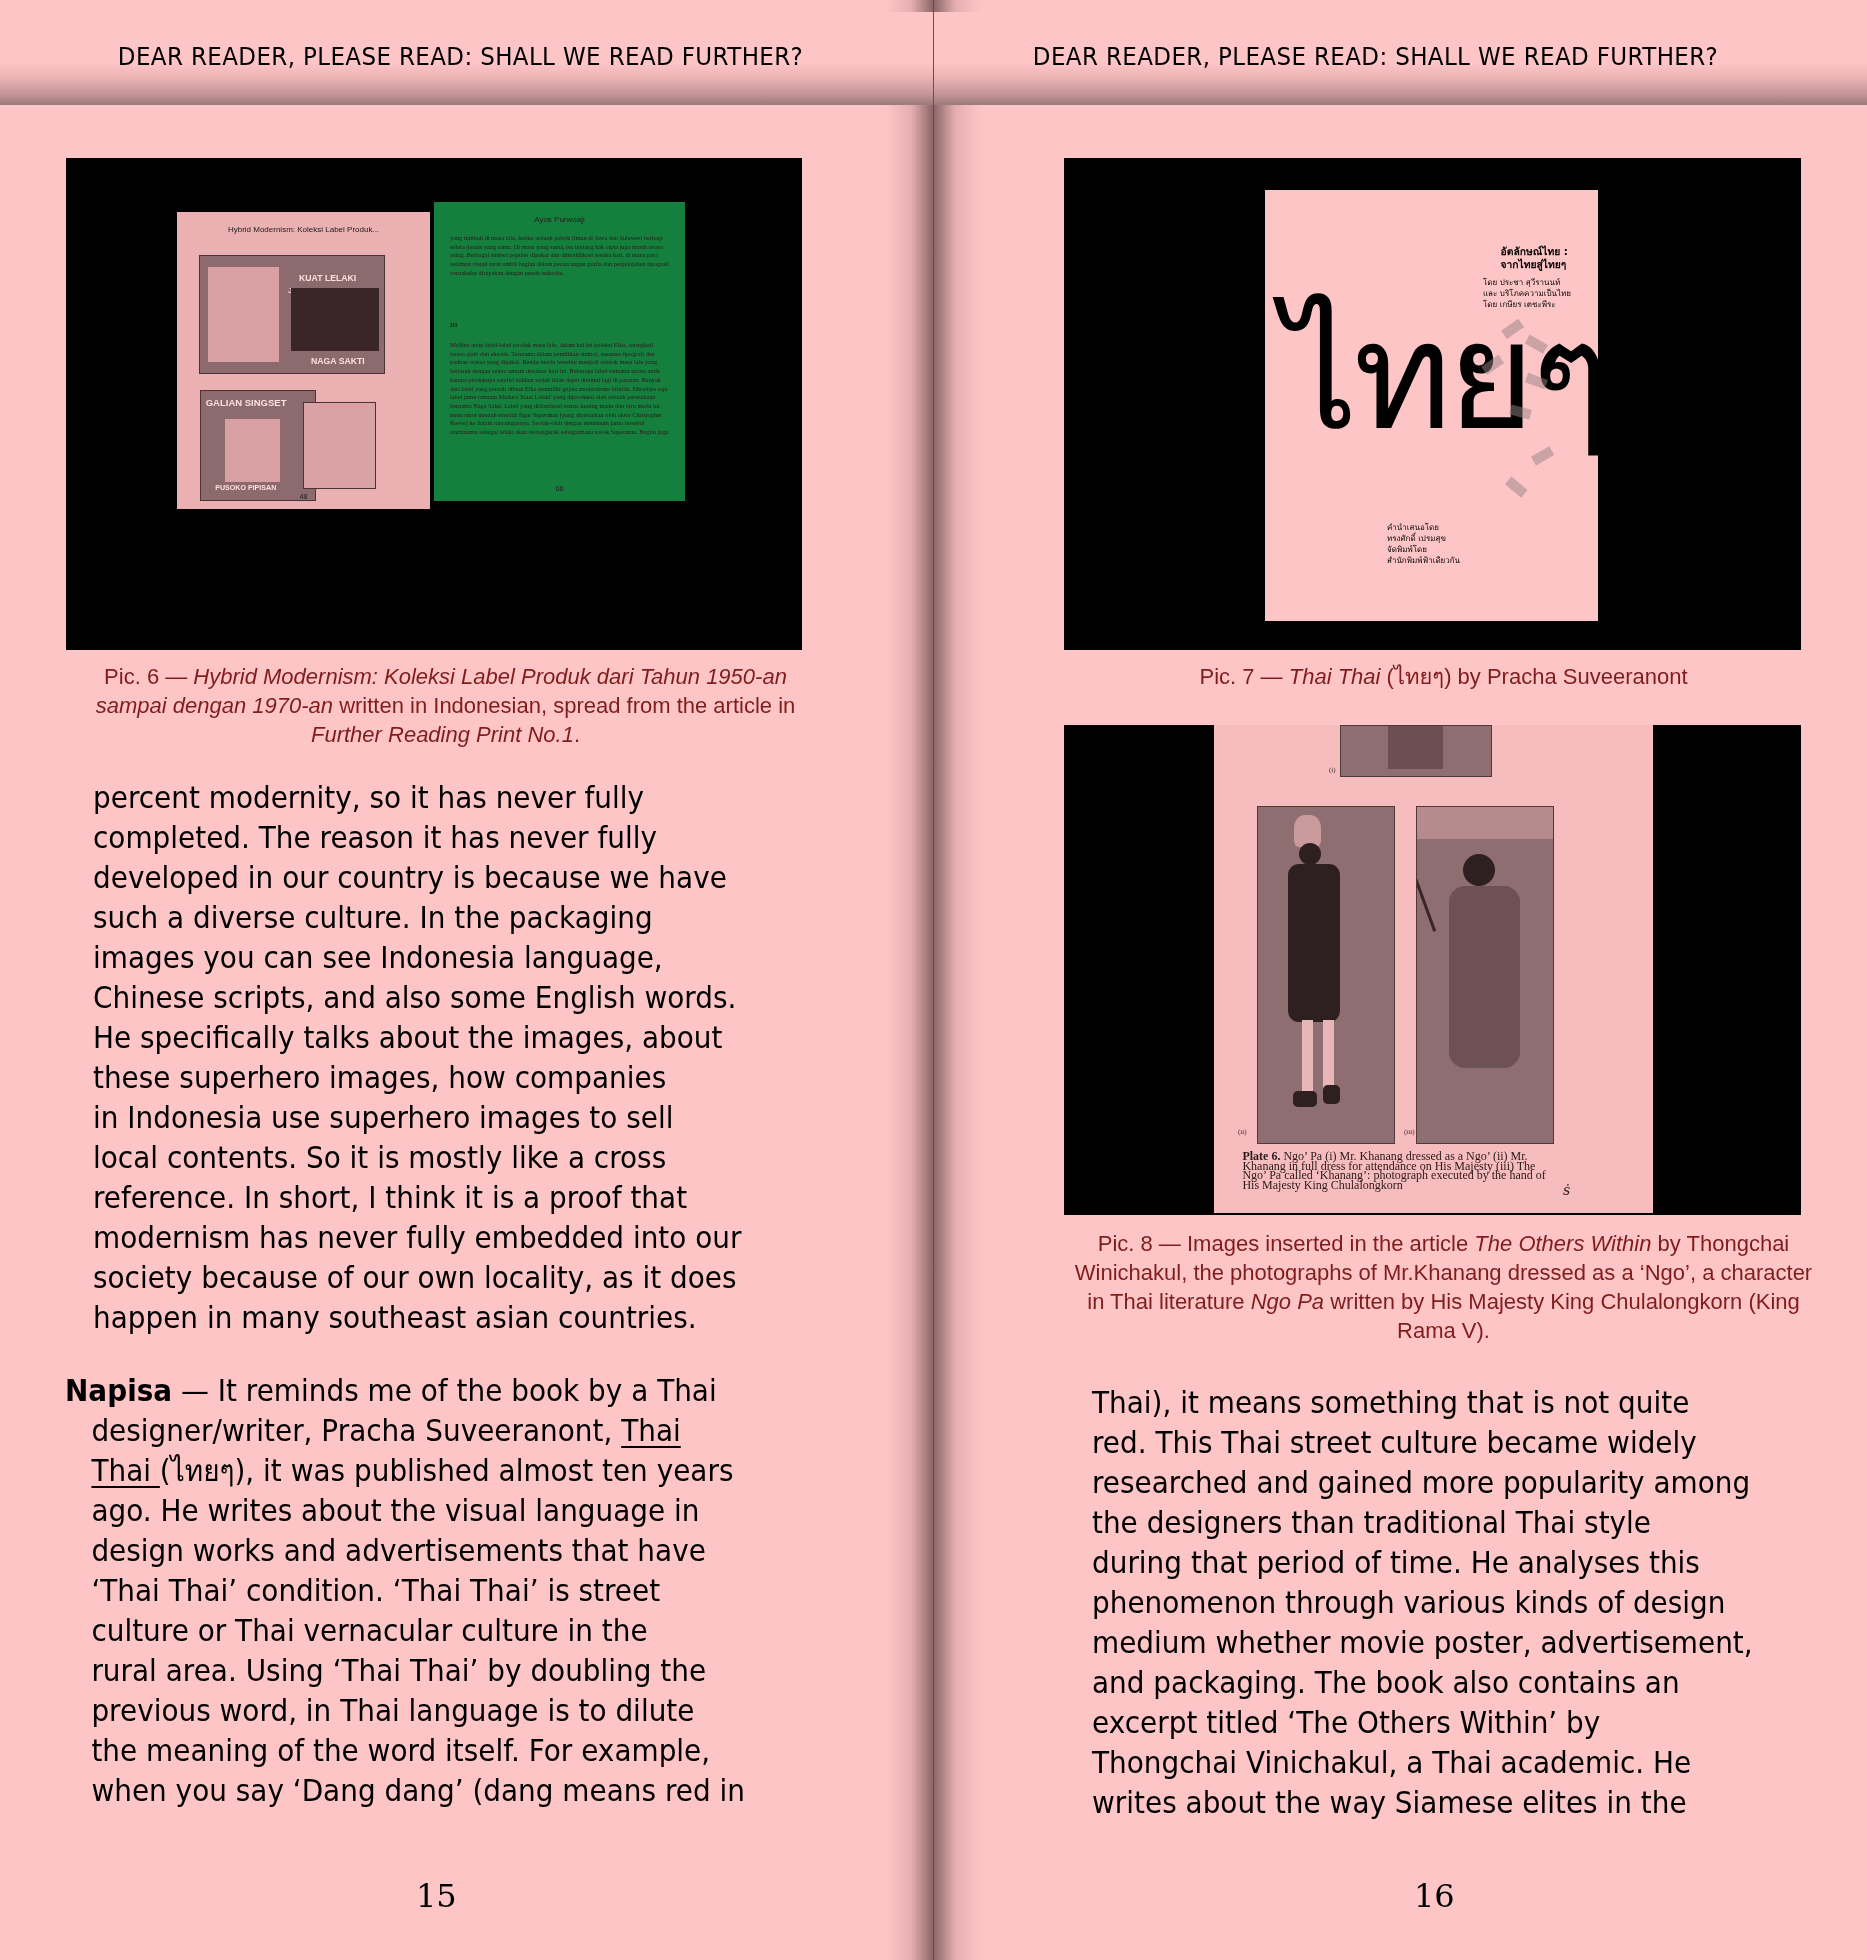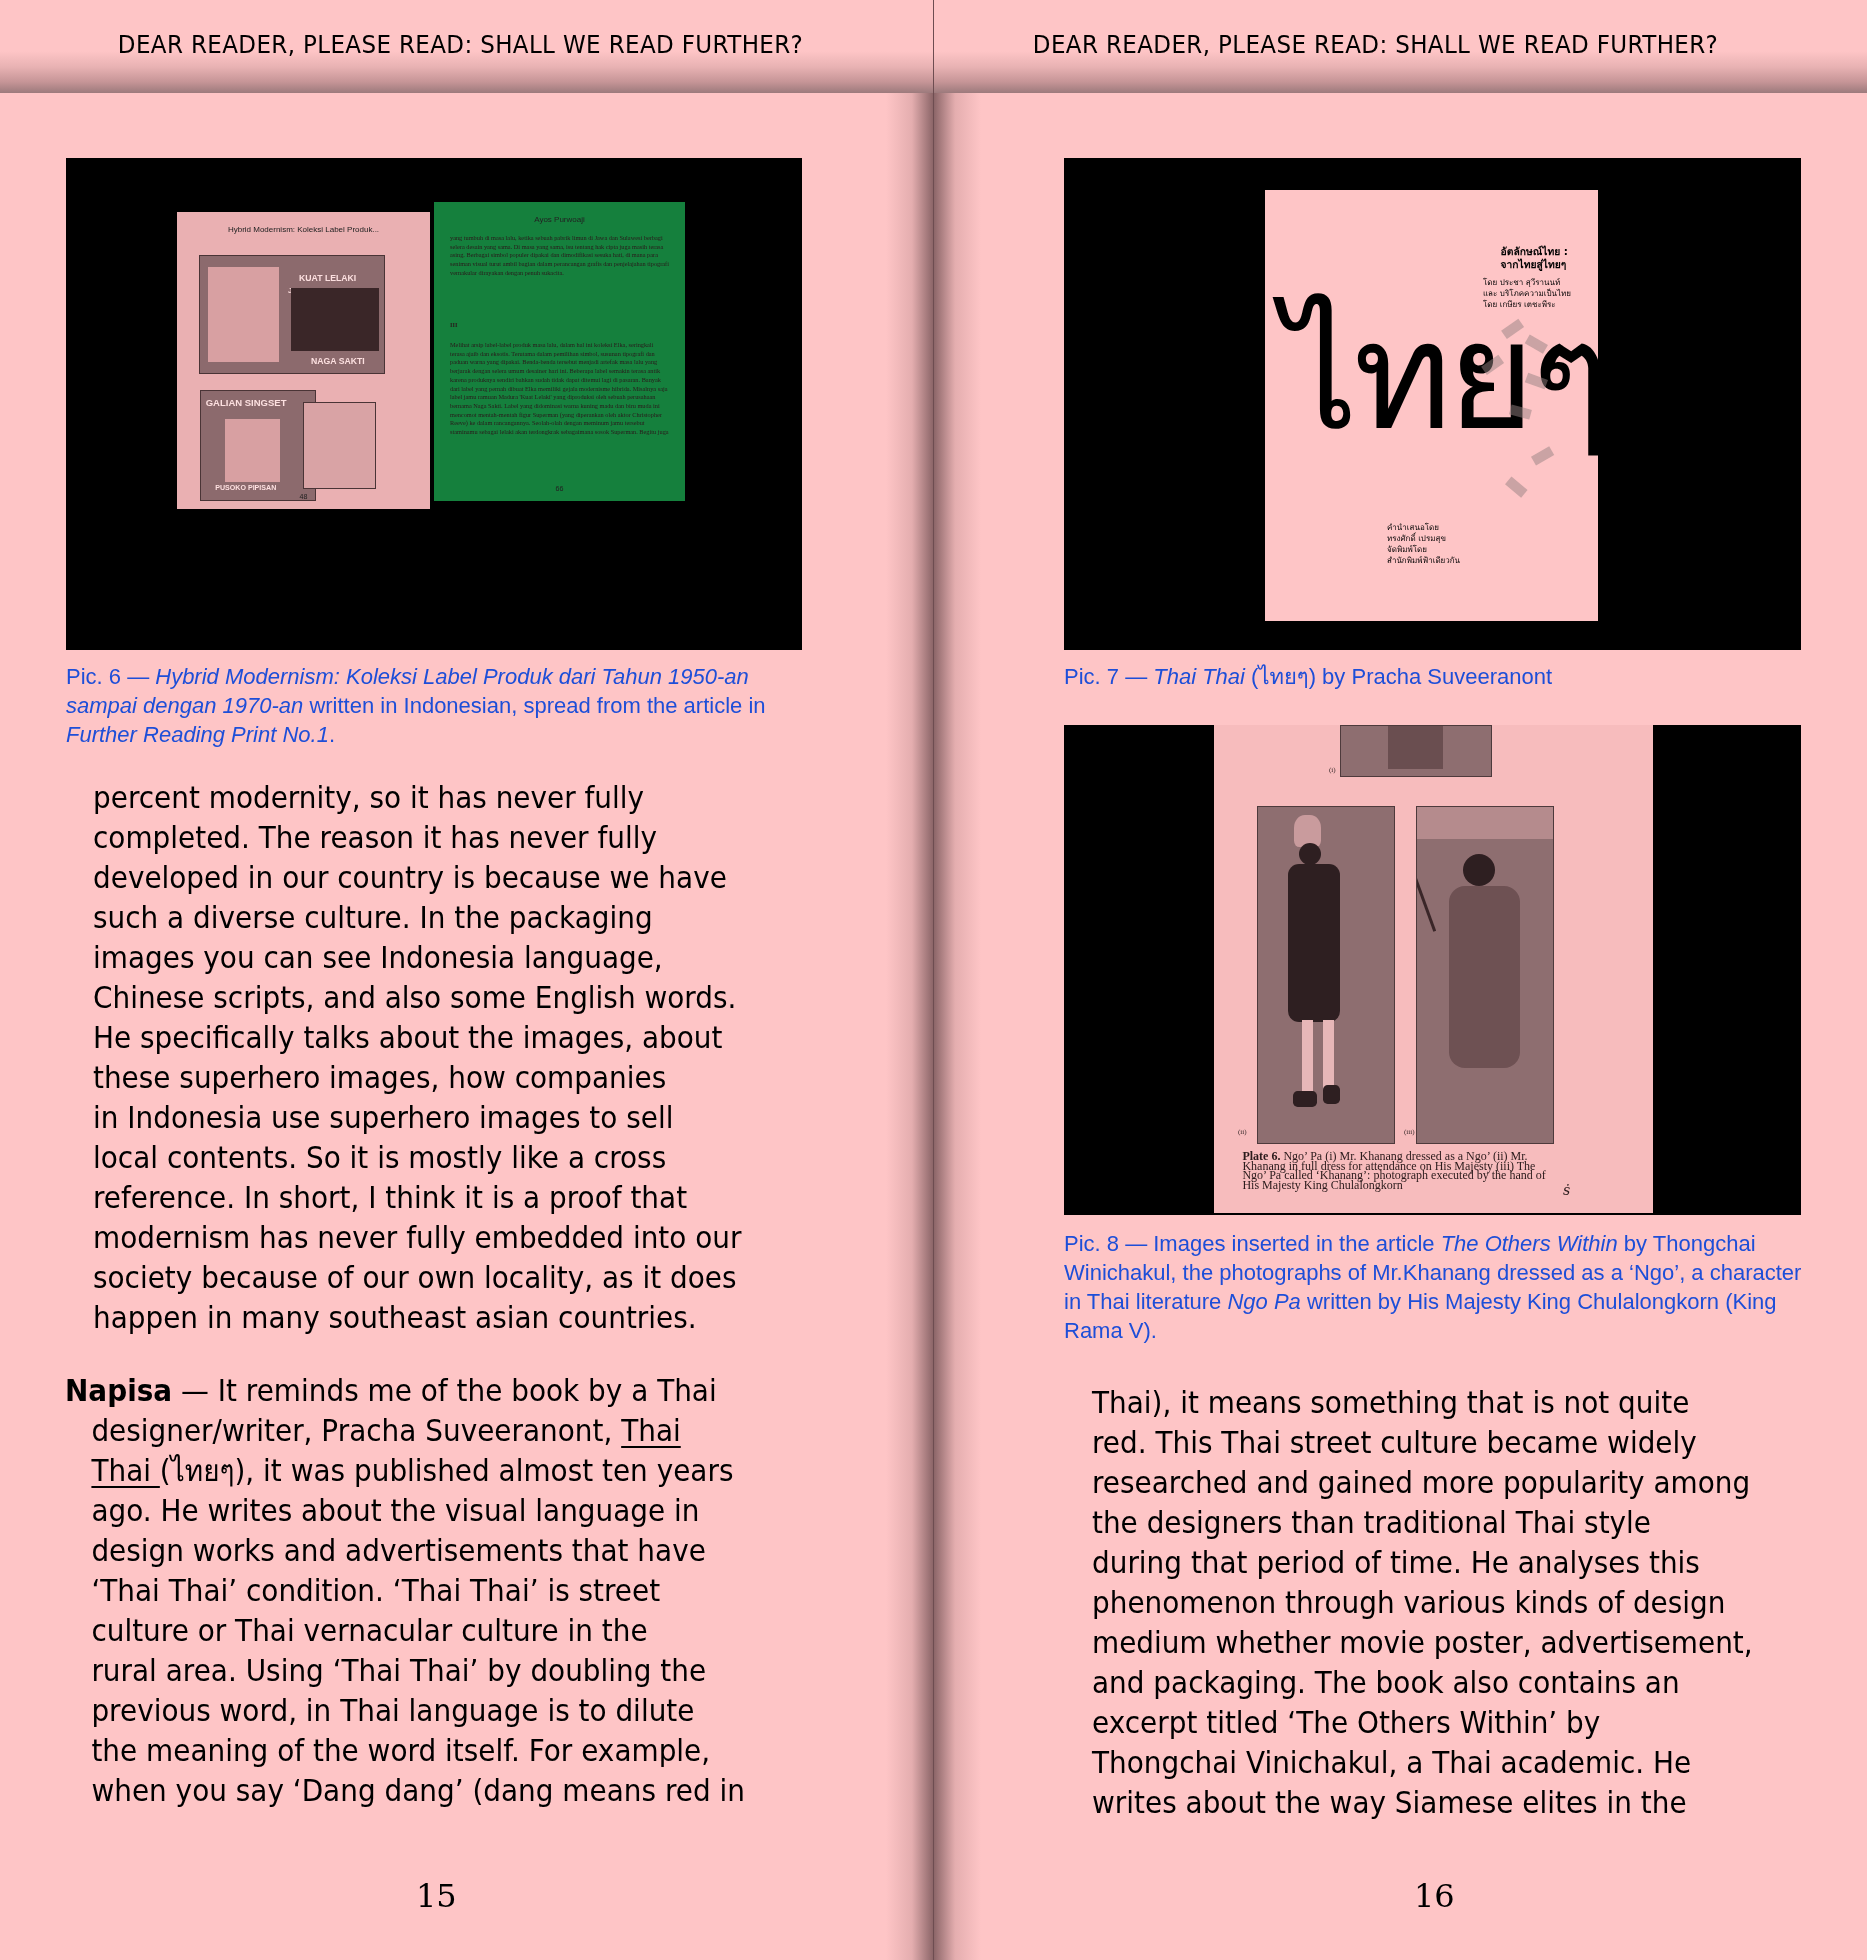--- a/index.html
+++ b/index.html
@@ -11,21 +11,21 @@
     .page.right { left: 934px; width: 933px; }
 
     
     .gutter-shadow-left { position: absolute; top: 0; right: 0; width: 47px; height: 100%;
       background: linear-gradient(to right, rgba(254,197,198,0) 0%, rgba(180,130,132,0.35) 55%, rgba(120,85,88,0.85) 100%); }
     .gutter-shadow-right { position: absolute; top: 0; left: 0; width: 47px; height: 100%;
       background: linear-gradient(to left, rgba(254,197,198,0) 0%, rgba(180,130,132,0.35) 55%, rgba(120,85,88,0.85) 100%); }
     .gutter-line { position: absolute; top: 0; left: 933px; width: 0.8px; height: 100%; background: #6e4d51; }
 
     
-    .header { position: absolute; top: 0; left: 0; width: 100%; height: 93px; }
+    .header { position: absolute; top: 12px; left: 0; width: 100%; height: 93px; }
     .header-band { position: absolute; left: 0; top: 0; width: 100%; height: 93px;
       background: linear-gradient(to bottom, #fec5c6 0%, #fec5c6 55%, #e8b2b3 72%, #c69597 88%, #9c7a7c 100%); }
     .header-title { position: absolute; top: 30px; width: 100%; text-align: center;
       font-family: "DejaVu Sans", sans-serif; font-size: 25px; letter-spacing: 0.4px; color: #000;
       transform: scaleX(0.92); }
     .page.left .header-title { left: -6.3px; }
     .page.right .header-title { left: -25px; }
 
     
     .figure { position: absolute; background: #000; overflow: hidden; }
@@ -58,21 +58,21 @@
     .photo-top { left: 126px; top: 0; width: 152px; height: 52px; }
     .photo-ii { left: 43px; top: 81px; width: 138px; height: 338px; }
     .photo-iii { left: 202px; top: 81px; width: 138px; height: 338px; }
     .photo .figure-sil { position: absolute; background: #2e1f21; }
     .roman { position: absolute; font-family: "Liberation Serif", serif; font-size: 7.1px; color: #3a2a2b; }
     .plate-caption { position: absolute; left: 28.4px; top: 427px; width: 316px; font-family: "Liberation Serif", serif; font-size: 12px; line-height: 9.5px; color: #2a1a1b; }
     .plate-caption b { font-weight: bold; }
     .signature { position: absolute; left: 349px; top: 457px; font-family: "DejaVu Serif", serif; font-style: italic; font-size: 14.2px; color: #2a1a1b; }
 
     
-    .caption { position: absolute; font-family: "Liberation Sans", sans-serif; font-size: 22px; line-height: 29px; color: #1d4ed8; }
+    .caption { position: absolute; font-family: "Liberation Sans", sans-serif; font-size: 22px; line-height: 29px; color: #7f1d1d; text-align: center; }
     .caption i { font-style: italic; }
     .cap6 { left: 66px; top: 662px; width: 759px; }
     .cap7 { left: 130px; top: 662px; width: 759px; }
     .cap8 { left: 130px; top: 1229px; width: 759px; }
 
     
     .body-text { position: absolute; font-family: "DejaVu Sans", sans-serif; font-size: 30px; line-height: 40px; color: #000; transform-origin: left top; transform: scaleX(0.93); white-space: nowrap; }
     .bt-left-a { left: 93px; top: 778px; }
     .bt-left-b { left: 65px; top: 1371px; }
     .bt-right { left: 158px; top: 1383px; }

